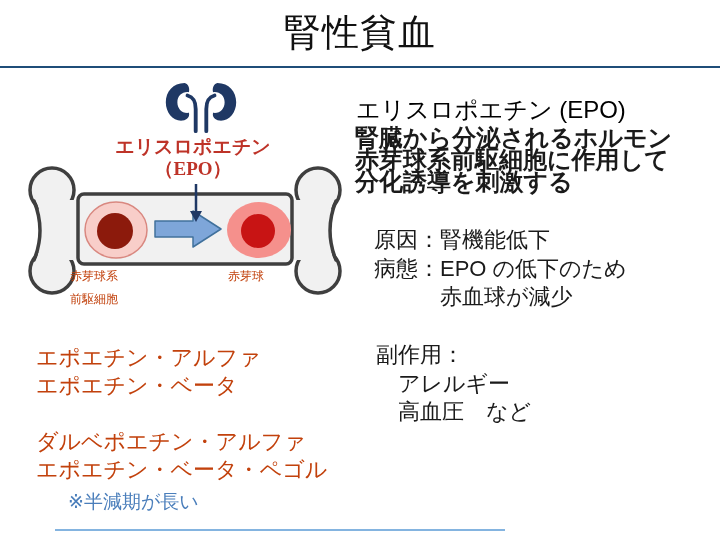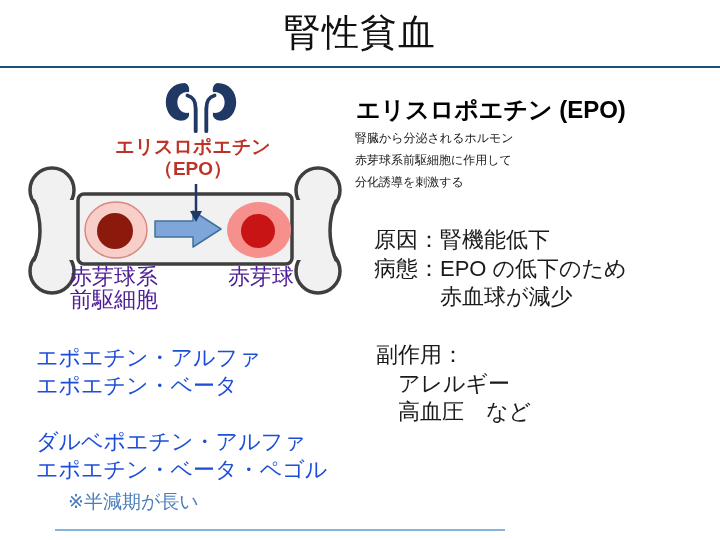--- a/index.html
+++ b/index.html
@@ -15,28 +15,28 @@
     position:relative;width:720px;height:540px;background:#ffffff;overflow:hidden;
     font-family:"Liberation Sans","DejaVu Sans",sans-serif;color:#1a1a1a;
   }
   .abs{position:absolute;}
   .pre{white-space:pre-line;}
   .slide-title{top:8px;left:0;width:720px;text-align:center;font-size:37px;
     font-weight:500;letter-spacing:1px;color:#111;}
   .rule-top{top:66px;left:0;width:720px;height:2px;background:var(--accent);}
   .rule-bottom{top:529px;left:55px;width:450px;height:2px;background:var(--accent-light);opacity:.75;}
   .epo-label{top:136px;left:93px;width:200px;text-align:center;font-size:19px;
-    line-height:22px;font-weight:bold;color:var(--epo-red);}
-  .cell-label{font-size:22px;line-height:23px;color:#4c1d95;}
+    line-height:22px;font-weight:bold;color:var(--epo-red);font-family:Liberation Serif, serif;}
+  .cell-label{font-size:12px;line-height:23px;color:#c2410c;}
   .cell-label-left{top:265px;left:70px;}
   .cell-label-right{top:265px;left:228px;}
-  .drug-list{top:344px;left:36px;font-size:22px;line-height:28px;color:#1d4ed8;}
+  .drug-list{top:344px;left:36px;font-size:22px;line-height:28px;color:#c2410c;}
   .drug-note{top:489px;left:68px;font-size:19px;color:var(--note-blue);}
-  .info-heading{top:94px;left:356px;font-size:24px;font-weight:bold;color:#000;}
-  .info-desc{top:127px;left:355px;font-size:12px;line-height:22px;color:#1a1a1a;}
+  .info-heading{top:94px;left:356px;font-size:24px;font-weight:normal;color:#000;}
+  .info-desc{top:127px;left:355px;font-size:24px;line-height:22px;color:#1a1a1a;font-weight:bold;}
   .info-cause{top:226px;left:374px;font-size:22px;line-height:28.5px;color:#1a1a1a;}
   .info-side{top:341px;left:376px;font-size:22px;line-height:28.5px;color:#1a1a1a;}
   
   .kidney-fill{fill:var(--kidney);}
   .kidney-tube{stroke:var(--kidney);stroke-width:4;fill:none;stroke-linecap:round;}
   .bone-shape{fill:var(--bone-fill);stroke:var(--bone-stroke);stroke-width:3.5;}
   .bone-patch{fill:var(--bone-fill);stroke:none;}
   .bone-waist{fill:none;stroke:var(--bone-stroke);stroke-width:3.5;stroke-linecap:round;}
   .cell1-o{fill:var(--cell1-outer);stroke:var(--cell1-border);stroke-width:1.5;}
   .cell1-i{fill:var(--cell1-inner);}

